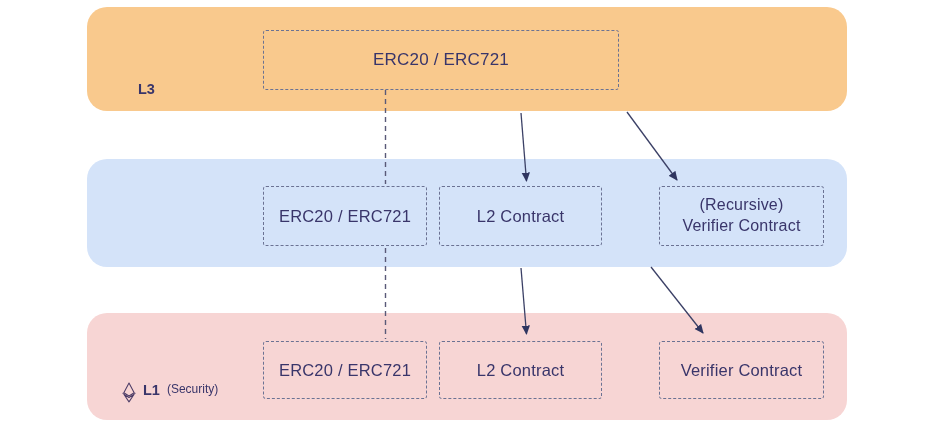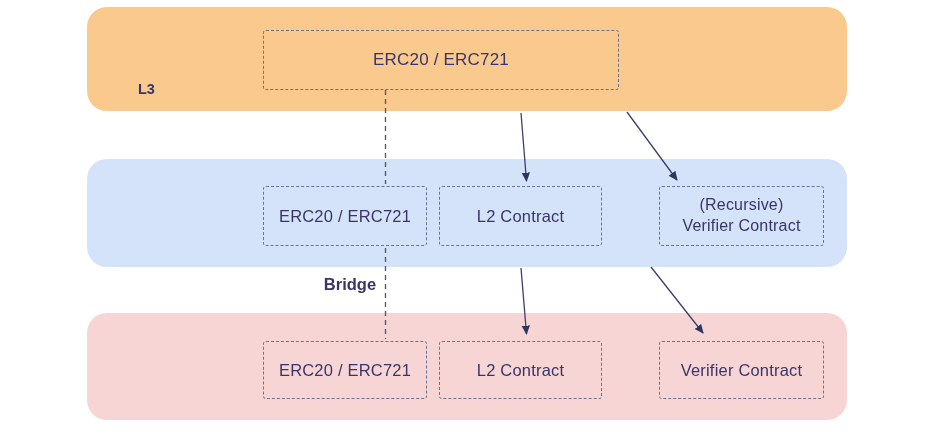--- a/index.html
+++ b/index.html
@@ -84,23 +84,33 @@
     <div class="dbox box-l3">ERC20 / ERC721</div>
   </div>
 
   <div class="band l2">
     <div class="dbox box-c1">ERC20 / ERC721</div>
     <div class="dbox box-c2">L2 Contract</div>
     <div class="dbox box-c3 two-line">(Recursive)
 Verifier Contract</div>
   </div>
 
-  <div class="bridge">Bridge</div>
 
   <div class="band l1">
+    <div class="bandtag">
+      <span class="icon">
+        <svg width="14" height="21" viewBox="0 0 14 22" fill="none" stroke="#4B3B66" stroke-width="1.1" stroke-linejoin="round">
+          <path d="M7 1 L12.4 11.2 L7 14.6 L1.6 11.2 Z"></path>
+          <path d="M7 20.8 L12.4 12.9 L7 16.3 L1.6 12.9 Z"></path>
+          <path d="M0.2 11.9 H1.6 M12.4 11.9 H13.8" stroke-width="1"></path>
+        </svg>
+      </span>
+      <span class="blabel">L1</span>
+      <span class="sublabel">(Security)</span>
+    </div>
     <div class="dbox box-c1">ERC20 / ERC721</div>
     <div class="dbox box-c2">L2 Contract</div>
     <div class="dbox box-c3">Verifier Contract</div>
   </div>
 
   <svg class="overlay" width="933" height="435" viewBox="0 0 933 435">
     <defs>
       <marker id="arrow" viewBox="0 0 10 8" refX="8" refY="4" markerWidth="8" markerHeight="7" orient="auto-start-reverse">
         <path d="M0,0 L9,4 L0,8 Z" fill="#2F3560"></path>
       </marker>

